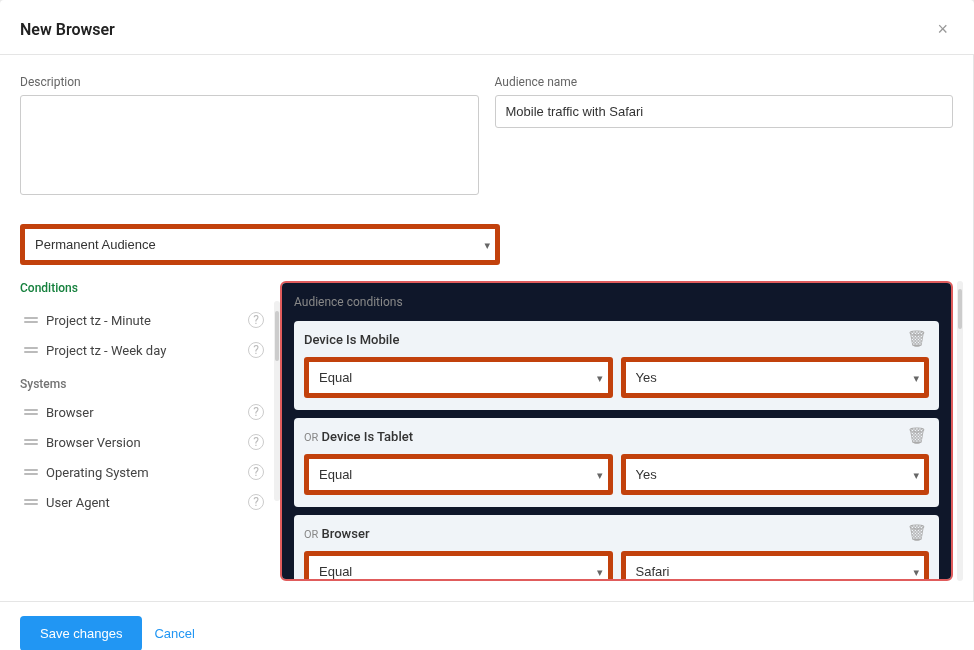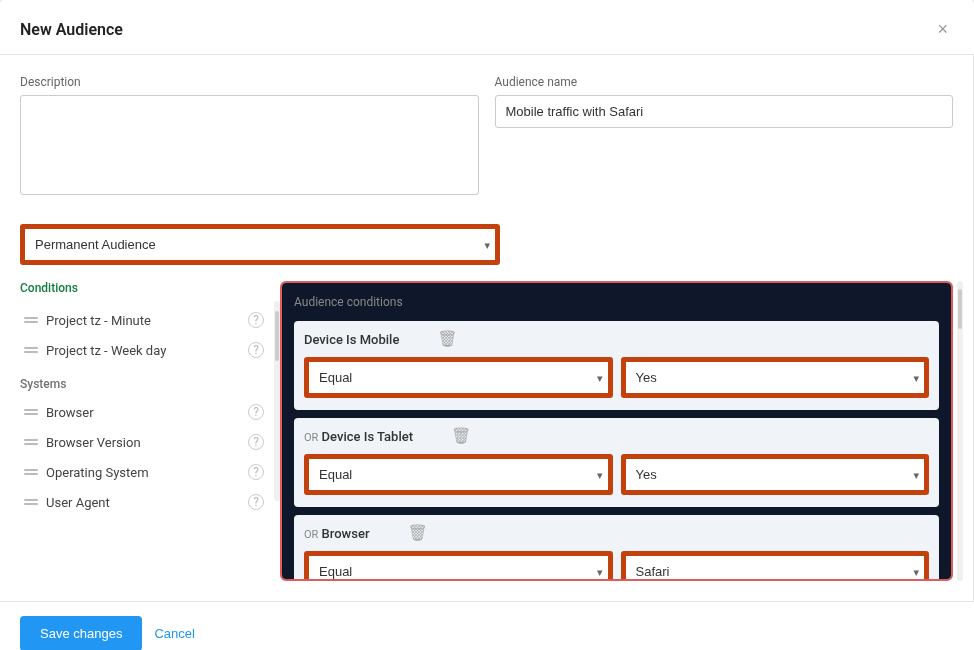--- a/index.html
+++ b/index.html
@@ -192,20 +192,21 @@
     .condition-block {
       background: #f0f4f8;
       border-radius: 4px;
       padding: 10px 10px 12px 10px;
       margin-bottom: 8px;
       position: relative;
     }
     .condition-block-header {
       display: flex;
       align-items: center;
+      justify-content: space-between;
       margin-bottom: 10px;
       gap: 36px;
     }
     .condition-block-title {
       font-size: 13px;
       font-weight: 500;
       color: #333;
     }
     .or-label {
       font-size: 11px;
@@ -254,21 +255,21 @@
       display: flex;
       flex: 1;
     }
   </style>
 </head>
 <body>
 
 <div class="modal">
 
   <div class="modal-header">
-    <span class="modal-title">New Audience</span>
+    <span class="modal-title">New Browser</span>
     <button class="close-btn">×</button>
   </div>
 
   <div class="modal-body">
 
     <div class="left-panel">
 
       <div class="top-row">
         <div class="form-group">
           <label class="form-label">Description</label>

